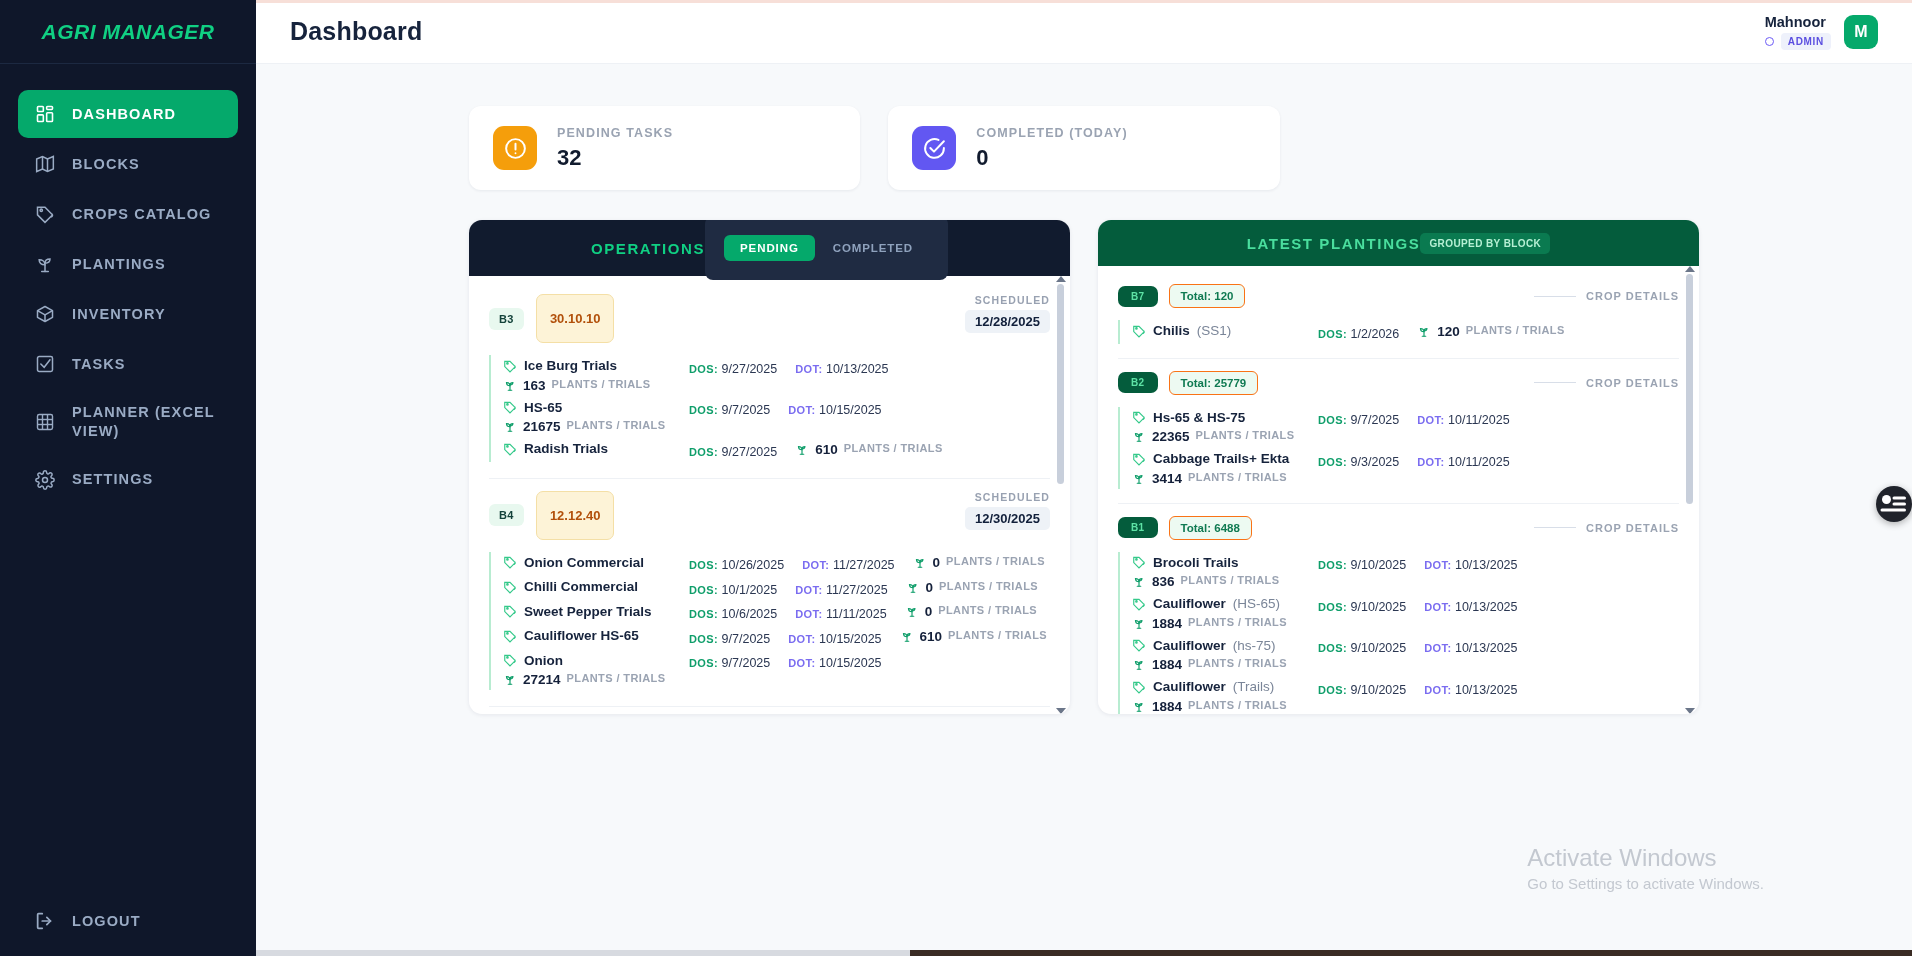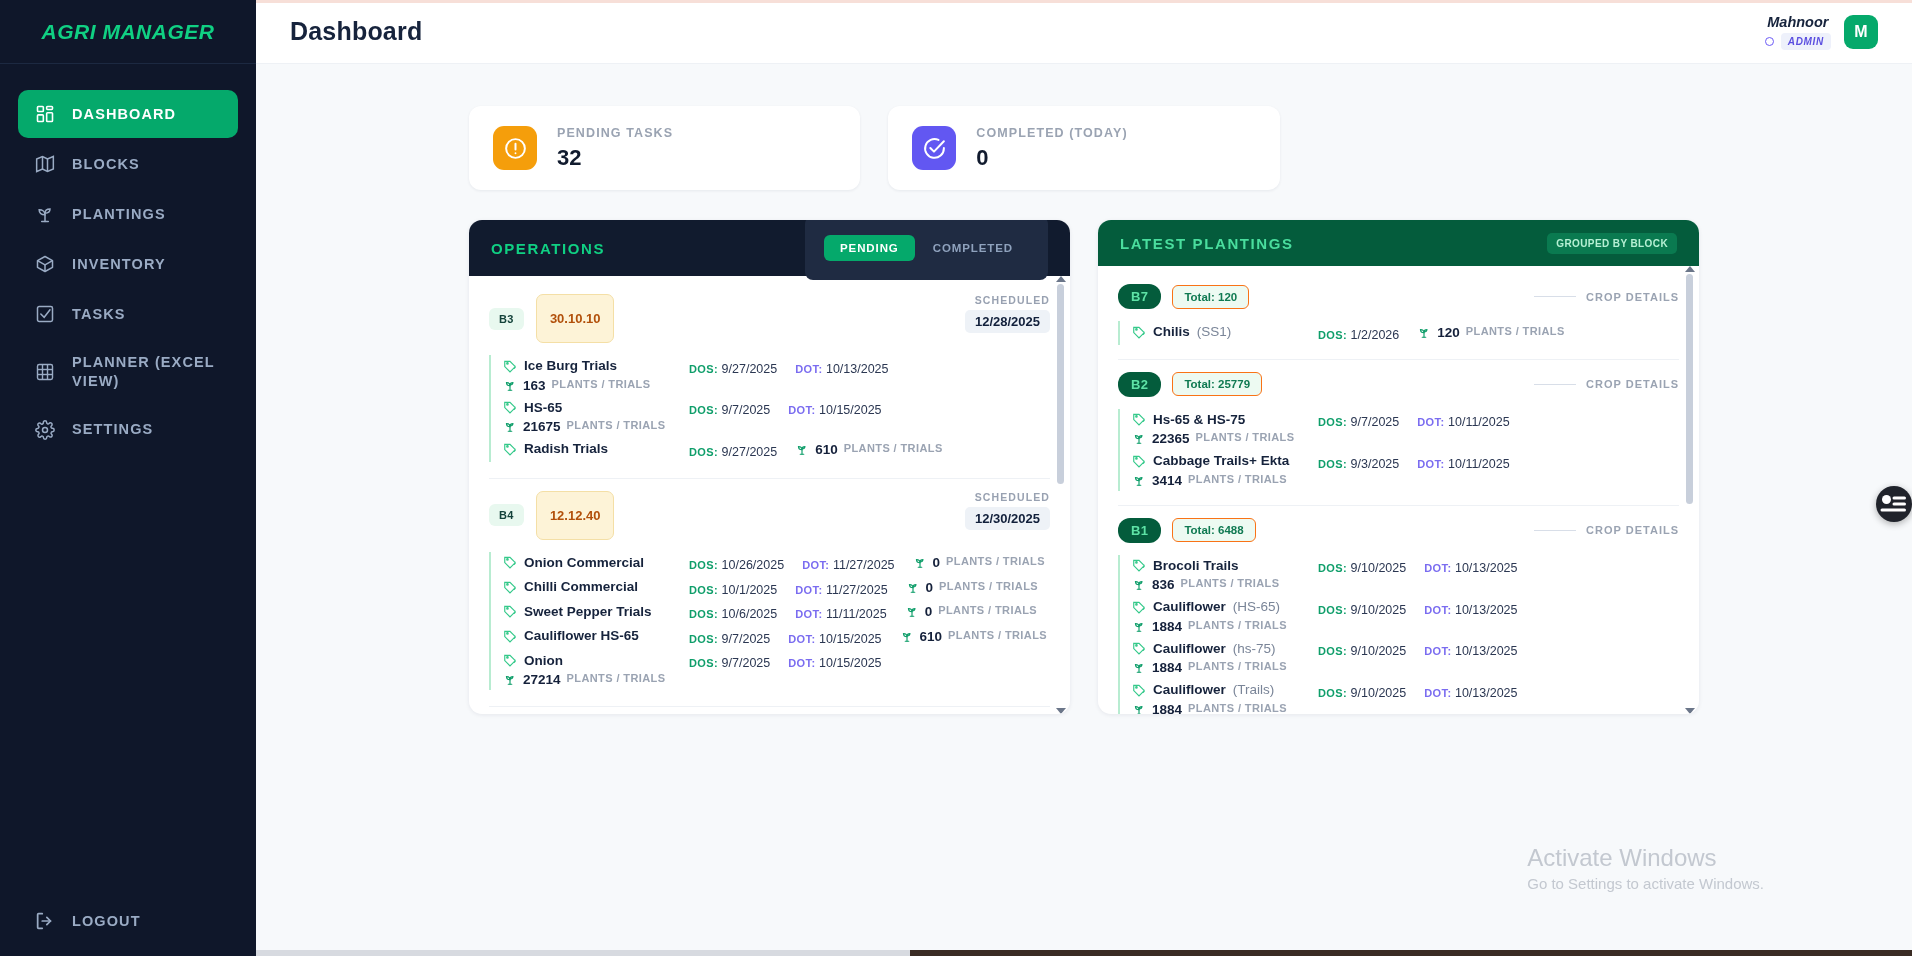--- a/index.html
+++ b/index.html
@@ -47,21 +47,21 @@
 
   
   .main { flex: 1; display: flex; flex-direction: column; height: 956px; position: relative; }
   .topbar {
     height: 64px; background: #ffffff; display: flex; align-items: center;
     justify-content: space-between; padding: 0 34px 0 34px;
     border-bottom: 1px solid #eef1f5;
   }
   .page-title { font-size: 25px; font-weight: bold; color: #16233c; letter-spacing: .2px; }
   .userbox { display: flex; align-items: center; gap: 13px; }
-  .user-meta { display: flex; flex-direction: column; align-items: center; gap: 3px; font-style: italic; }
+  .user-meta { display: flex; flex-direction: column; align-items: flex-start; gap: 3px; }
   .user-name { font-size: 14.5px; font-weight: bold; color: #16233c; }
   .user-role-row { display: flex; align-items: center; gap: 7px; }
   .role-dot { width: 9px; height: 9px; border-radius: 50%; border: 1.6px solid #6d5cf6; }
   .role-badge {
     background: #eef1fb; color: #5b4fe0; font-size: 10px; font-weight: bold;
     letter-spacing: .7px; padding: 3px 7px; border-radius: 4px;
   }
   .avatar {
     width: 34px; height: 34px; border-radius: 9px; background: #05a96b;
     color: #fff; font-size: 16px; font-weight: bold;
@@ -90,21 +90,21 @@
   .stat-value { font-size: 22px; font-weight: bold; color: #111b2e; }
 
   
   .panels { display: grid; grid-template-columns: 1fr 1fr; gap: 28px; margin-top: 30px; }
   .panel {
     background: #fff; border-radius: 13px; overflow: hidden;
     box-shadow: 0 1px 4px rgba(20,30,60,.08); height: 494px;
     display: flex; flex-direction: column;
   }
   .panel-head {
-    display: flex; align-items: center; justify-content: space-between;
+    display: flex; align-items: center; justify-content: center;
     padding: 0 22px;
   }
   .panel-head.dark { background: #111b2e; height: 56px; }
   .panel-head.green { background: #045c3c; height: 46px; }
   .panel-title { font-size: 15px; font-weight: bold; letter-spacing: 1.6px; }
   .panel-head.dark .panel-title { color: #10d083; }
   .panel-head.green .panel-title { color: #4ade9e; }
   .seg {
     display: flex; background: #1f2b42; border-radius: 8px; padding: 19px; gap: 2px;
   }
@@ -170,22 +170,22 @@
   .plants .unit { font-size: 11px; font-weight: bold; color: #9aa3b2; letter-spacing: .4px; }
   .plants-wrap { width: 100%; display: flex; }
 
   
   .lp-list { padding: 14px 20px 0 20px; }
   .lp-group { padding-bottom: 14px; margin-bottom: 12px; border-bottom: 1px solid #eef1f5; }
   .lp-group:last-child { border-bottom: none; }
   .lp-head { display: flex; align-items: center; justify-content: space-between; margin-bottom: 12px; }
   .lp-left { display: flex; align-items: center; gap: 11px; }
   .lp-blk {
-    background: #045c3c; color: #5ee3a6; font-size: 13px; font-weight: bold;
-    padding: 5px 13px; border-radius: 12px; letter-spacing: .4px;
+    background: #045c3c; color: #5ee3a6; font-size: 10px; font-weight: bold;
+    padding: 5px 13px; border-radius: 7px; letter-spacing: .4px;
   }
   .lp-total {
     background: #edfaf2; color: #107a52; font-size: 11.5px; font-weight: bold;
     padding: 5px 11px; border-radius: 6px; border: 1px solid #f97316;
   }
   .lp-right { display: flex; align-items: center; gap: 10px; }
   .lp-line { width: 42px; height: 1px; background: #d8dee8; }
   .lp-details { font-size: 11px; font-weight: bold; color: #9aa3b2; letter-spacing: 1px; }
 
   
@@ -230,20 +230,29 @@
         </div>
         <div class="nav-item">
           <span class="ico">
             <svg viewBox="0 0 24 24" fill="none" stroke="currentColor" stroke-width="1.8">
               <polygon points="2 6 9 3 15 6 22 3 22 18 15 21 9 18 2 21"></polygon>
               <line x1="9" y1="3" x2="9" y2="18"></line>
               <line x1="15" y1="6" x2="15" y2="21"></line>
             </svg>
           </span>
           <span class="nav-label">BLOCKS</span>
+        </div>
+        <div class="nav-item">
+          <span class="ico">
+            <svg viewBox="0 0 24 24" fill="none" stroke="currentColor" stroke-width="1.8">
+              <path d="M20.6 13.6 12 22l-9-9V4h9l8.6 8.6a1.4 1.4 0 0 1 0 2z"></path>
+              <circle cx="7.5" cy="7.5" r="1.4"></circle>
+            </svg>
+          </span>
+          <span class="nav-label">CROPS CATALOG</span>
         </div>
         <div class="nav-item">
           <span class="ico">
             <svg viewBox="0 0 24 24" fill="none" stroke="currentColor" stroke-width="1.8" stroke-linecap="round">
               <path d="M12 21v-8"></path>
               <path d="M12 13C12 9 9 7 5 7c0 4 3 6 7 6z"></path>
               <path d="M12 11c0-3 2.5-5 6-5 0 3-2.5 5-6 5z"></path>
               <line x1="8" y1="21" x2="16" y2="21"></line>
             </svg>
           </span>

